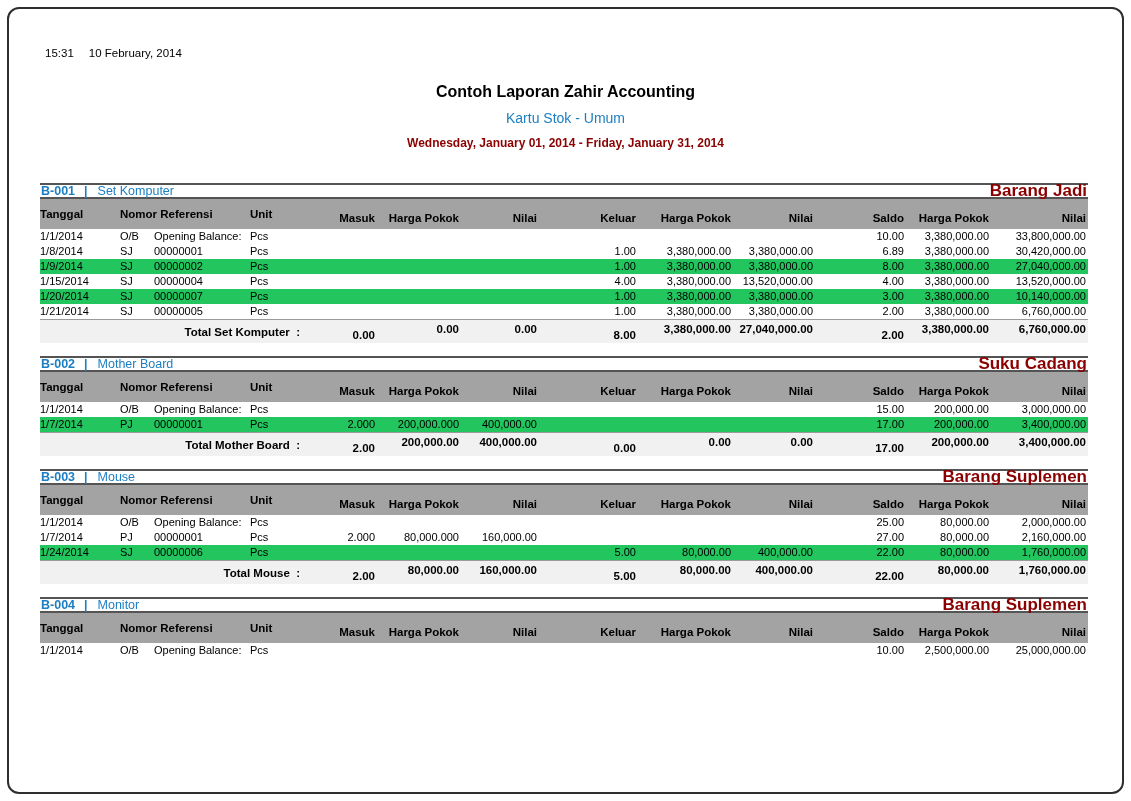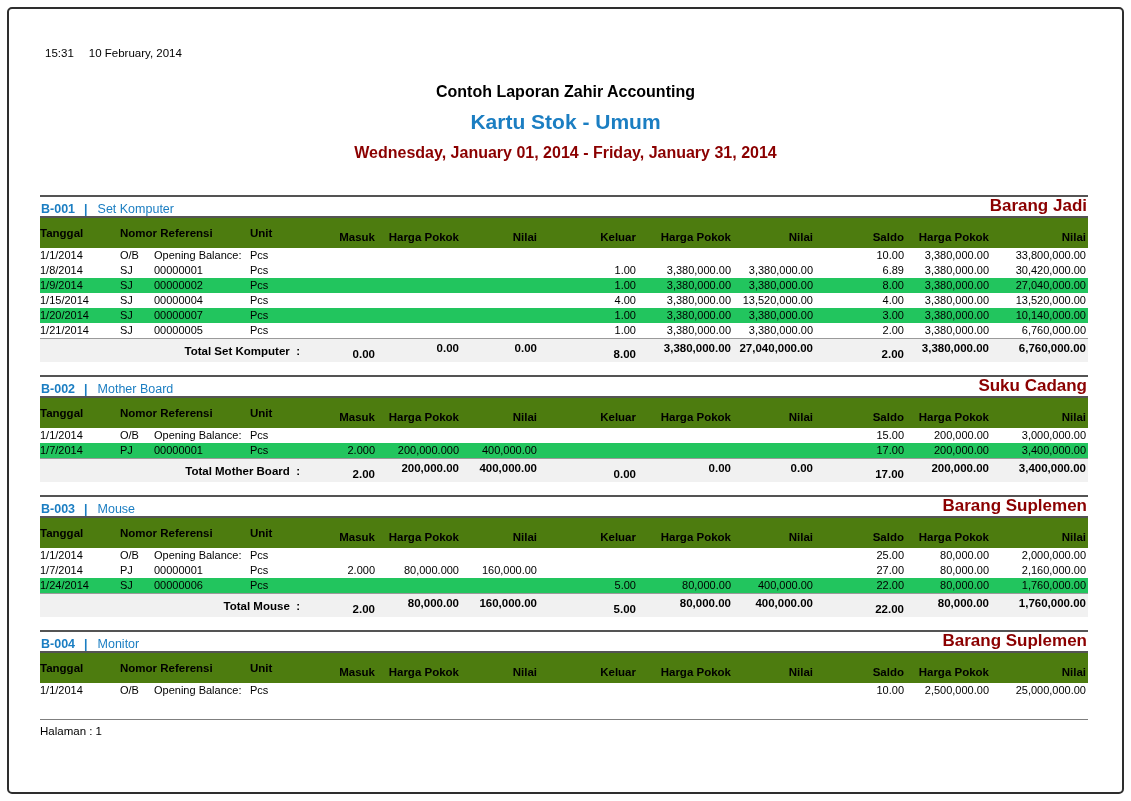--- a/index.html
+++ b/index.html
@@ -1,38 +1,38 @@
 <!DOCTYPE html>
 <html style="--blue: #1B7EC2; --maroon: #8B0000;"><head>
 <meta charset="utf-8">
 <style>
   *{box-sizing:border-box;margin:0;padding:0}
   html,body{background:#fff}
   body{width:1131px;height:801px;font-family:"Liberation Sans",sans-serif;color:#000;position:relative}
-  .page{margin:7px;height:787px;border:2px solid #2e2e2e;border-radius:5px;background:#fff;overflow:hidden;position:relative}
+  .page{margin:7px;height:787px;border:2px solid #2e2e2e;border-radius:12px;background:#fff;overflow:hidden;position:relative}
   .timestamp{position:absolute;top:38px;left:36px;font-size:11.5px;color:#000}
   .timestamp .t{margin-right:15px}
   .rh{text-align:center}
   .company{margin-top:74px;font-size:16px;font-weight:bold;color:#000}
-  .rtitle{margin-top:9px;font-size:21px;font-weight:bold;color:var(--blue)}
-  .period{margin-top:10px;font-size:16px;font-weight:bold;color:var(--maroon)}
+  .rtitle{margin-top:9px;font-size:14px;font-weight:normal;color:var(--blue)}
+  .period{margin-top:10px;font-size:12px;font-weight:bold;color:var(--maroon)}
   .content{margin:33px 0 0 31px;width:1048px}
   .item-section{border-top:2px solid #545454;margin-bottom:13px}
-  .sec-head{display:flex;justify-content:space-between;align-items:flex-end;height:21px;border-bottom:2px solid #545454;padding:0 1px}
+  .sec-head{display:flex;justify-content:space-between;align-items:center;height:14px;border-bottom:2px solid #545454;padding:0 1px}
   .sec-left{display:flex;align-items:center}
   .code{color:var(--blue);font-weight:bold;font-size:12.5px}
   .pipe{color:var(--blue);font-weight:bold;font-size:12.5px;margin-left:9px}
   .iname{color:var(--blue);font-weight:normal;font-size:12.5px;margin-left:10px}
   .cat{color:var(--maroon);font-weight:bold;font-size:17px}
   .grid{display:grid;grid-template-columns:80px 34px 96px 80px 47px 84px 78px 99px 95px 82px 91px 85px 97px}
   .cell{white-space:nowrap;overflow:hidden}
   .al{text-align:left}
   .ar{text-align:right;padding-right:2px}
   .span2{grid-column:span 2}
-  .col-head{background:#4d7c0f;height:30px;align-items:center;font-weight:bold;font-size:11.5px}
+  .col-head{background:#a3a3a3;height:30px;align-items:center;font-weight:bold;font-size:11.5px}
   .col-head .ar{padding-top:7px}
   .data-row{height:15px;line-height:15px;font-size:11px}
   .data-row.shaded{background:#22c55e}
   .total-row{background:#f1f1f1;height:24px;border-top:1px solid #9a9a9a;align-items:center;font-weight:bold;font-size:11.5px}
   .total-label{grid-column:1 / span 4;text-align:right;padding-right:30px}
   .tq{transform:translateY(3px)}
   .tp{transform:translateY(-3px)}
   .footer{margin:21px 0 0 31px;width:1048px;border-top:1px solid #7f7f7f;padding-top:5px;font-size:11.5px}
 </style>
 </head>
@@ -370,17 +370,14 @@
             <div class="cell ar"></div>
             <div class="cell ar">10.00</div>
             <div class="cell ar">2,500,000.00</div>
             <div class="cell ar">25,000,000.00</div>
           </div>
         </div>
 
   </section>
 </div>
 
-  <div class="footer">
-    <span>Halaman : 1</span>
-  </div>
 
 </div>
 
 </body></html>

